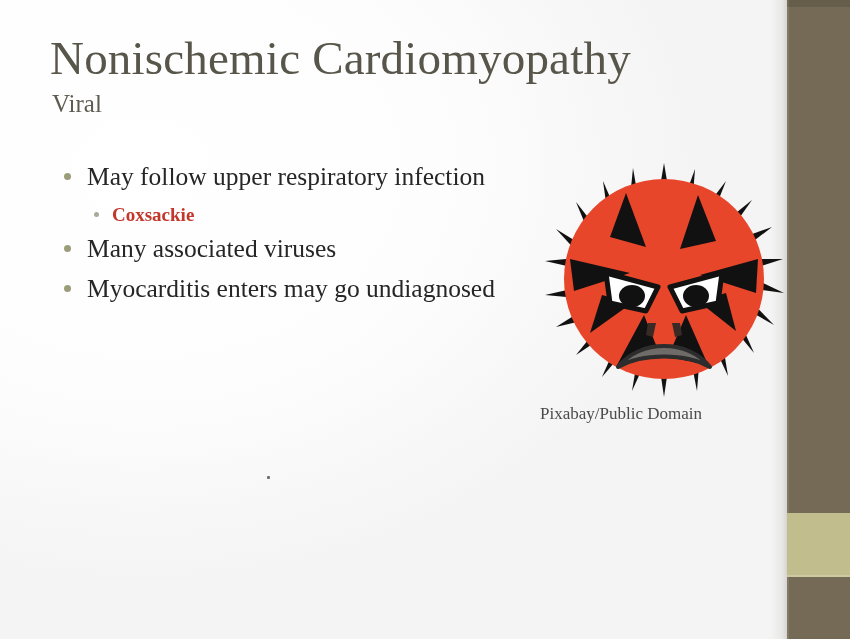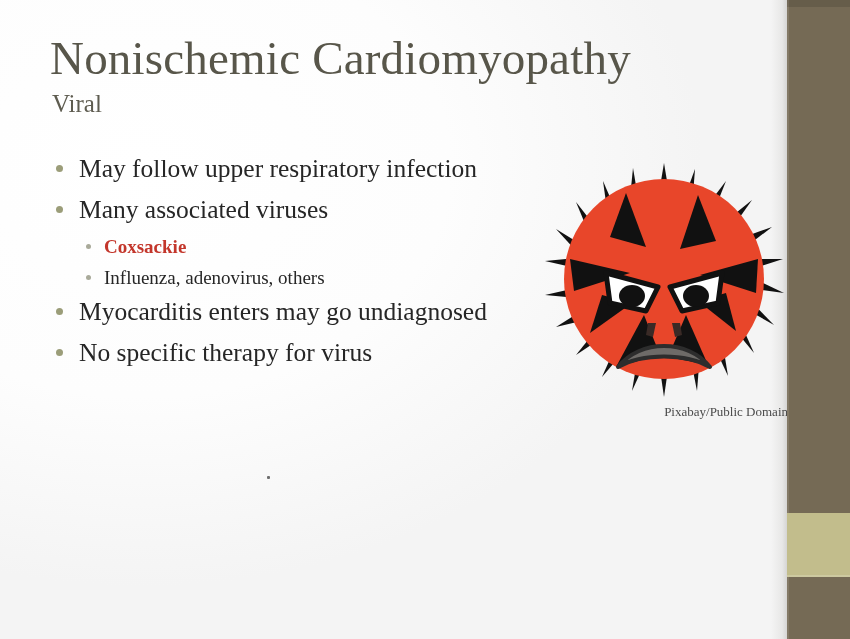--- a/index.html
+++ b/index.html
@@ -92,21 +92,21 @@
     color: #5e5c50;
   }
 
   
   .bullet-list {
     position: absolute;
     left: 56px;
     top: 154px;
     width: 520px;
     list-style: none;
-    margin: 0;
+    margin: 8px;
     padding: 0;
   }
   .bullet-row {
     display: flex;
     align-items: flex-start;
     color: #262626;
   }
   .bullet-row.level-1 {
     font-size: 25.5px;
     line-height: 1.0;
@@ -166,22 +166,22 @@
     left: 0;
     top: 0;
     width: 248px;
     height: 248px;
   }
   .virus-caption {
     position: absolute;
     left: 0;
     top: 249px;
     width: 248px;
-    text-align: right;
-    font-size: 13px;
+    text-align: left;
+    font-size: 17px;
     color: #4a4a4a;
     font-family: "Liberation Serif", "DejaVu Serif", serif;
   }
 </style>
 </head>
 <body>
 
 <div id="slide-root">
 
   <div class="slide-canvas">
@@ -193,46 +193,38 @@
     <div class="slide-subtitle">Viral</div>
   </div>
 
   <ul class="bullet-list">
 
     <li class="bullet-row level-1">
       <span class="bullet-dot"></span>
       <span class="bullet-text">May follow upper respiratory infection</span>
     </li>
 
+    <li class="bullet-row level-2">
+      <span class="bullet-dot"></span>
+      <span class="bullet-text emphasis-red">Coxsackie</span>
+    </li>
+
     <li class="bullet-row level-1">
       <span class="bullet-dot"></span>
       <span class="bullet-text">Many associated viruses</span>
     </li>
 
-    <li class="bullet-row level-2">
-      <span class="bullet-dot"></span>
-      <span class="bullet-text emphasis-red">Coxsackie</span>
-    </li>
-
-    <li class="bullet-row level-2">
-      <span class="bullet-dot"></span>
-      <span class="bullet-text">Influenza, adenovirus, others</span>
-    </li>
 
 
 
     <li class="bullet-row level-1">
       <span class="bullet-dot"></span>
       <span class="bullet-text">Myocarditis enters may go undiagnosed</span>
     </li>
 
-    <li class="bullet-row level-1">
-      <span class="bullet-dot"></span>
-      <span class="bullet-text">No specific therapy for virus</span>
-    </li>
 
   </ul>
 
   <div class="stray-dot"></div>
 
   <div class="virus-figure">
     <svg class="virus-art" viewBox="0 0 248 248" aria-hidden="true">
       <g>
 
         <g fill="#111111">

